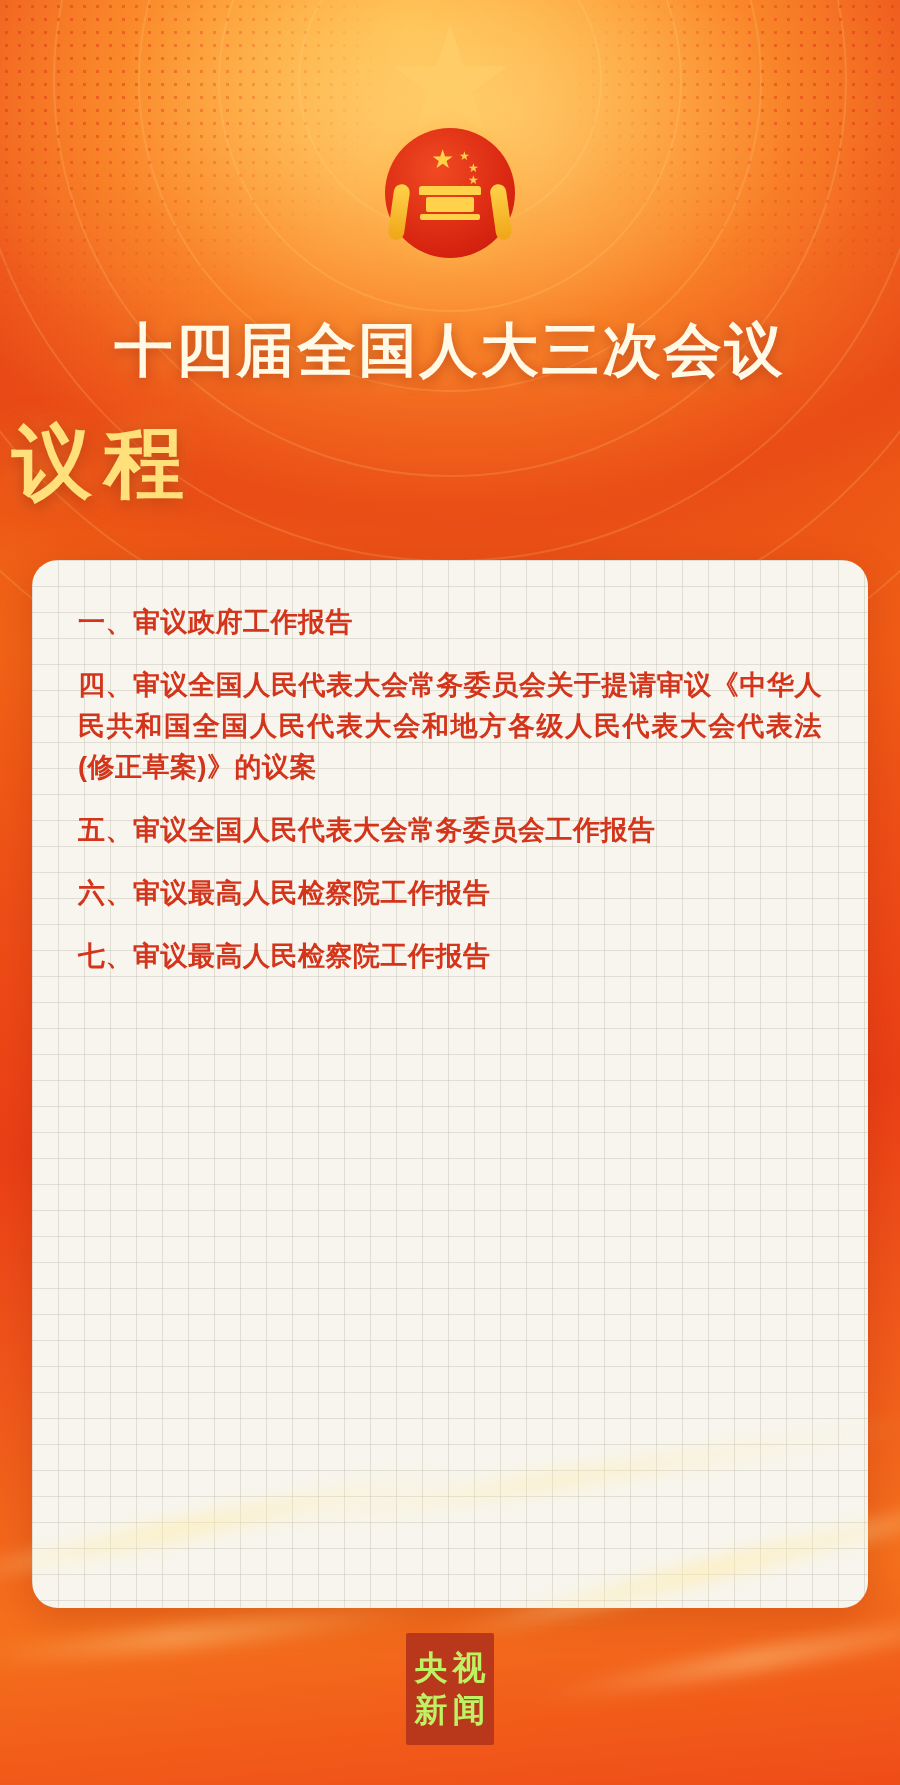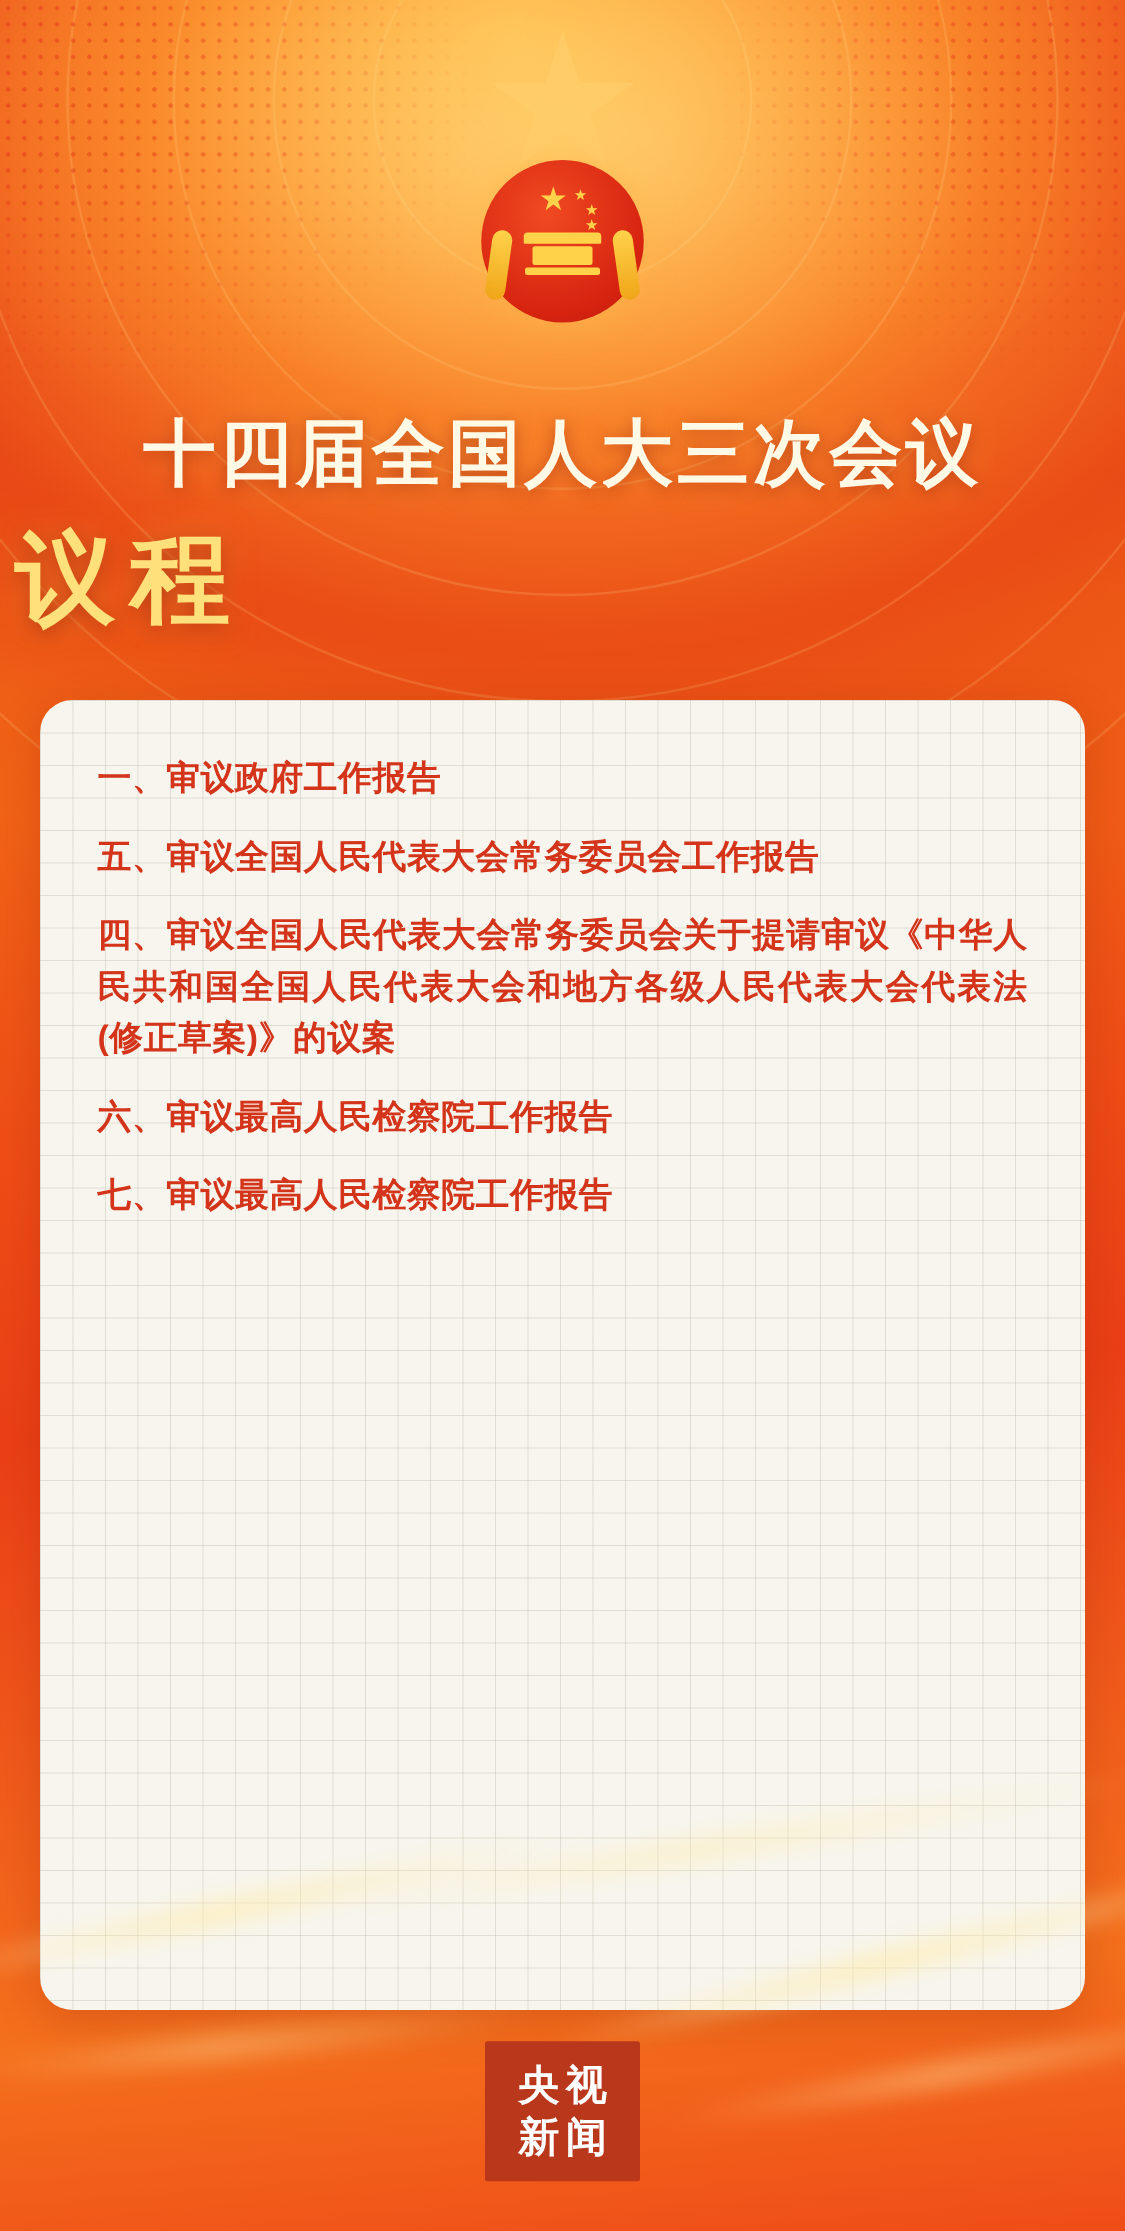--- a/index.html
+++ b/index.html
@@ -173,21 +173,20 @@
   .title-main {
     position: absolute;
     top: 312px;
     left: 0; right: 0;
     text-align: center;
     font-size: 58px;
     font-weight: 700;
     letter-spacing: 3px;
     color: #fff9e6;
     text-shadow: 0 3px 14px rgba(150, 24, 6, 0.55), 0 0 28px rgba(255, 190, 80, 0.45);
-    margin-top: 12px;
   }
   .title-sub {
     position: absolute;
     top: 410px;
     left: 0; right: 0;
     text-align: left;
     font-size: 80px;
     font-weight: 700;
     letter-spacing: 12px;
     text-indent: 12px;
@@ -226,28 +225,28 @@
     letter-spacing: 0.5px;
   }
   .agenda-item:last-child { margin-bottom: 3px; }
 
   
   .logo {
     position: absolute;
     left: 50%;
     bottom: 40px;
     transform: translateX(-50%);
-    width: 124px;
+    width: 88px;
     height: 112px;
     background: #b9371b;
     display: flex;
     flex-direction: column;
     align-items: center;
     justify-content: center;
-    color: #ffffff;
+    color: #bef264;
     border-radius: 2px;
   }
   .logo .l1, .logo .l2 {
     font-size: 33px;
     font-weight: 700;
     letter-spacing: 5px;
     text-indent: 5px;
     line-height: 1.28;
   }
 </style>
@@ -292,22 +291,22 @@
       <div class="base"></div>
     </div>
   </div>
 
   <div class="title-main">十四届全国人大三次会议</div>
   <div class="title-sub">议程</div>
 
   <div class="card">
     <div class="card-inner">
       <div class="agenda-item">一、审议政府工作报告</div>
+      <div class="agenda-item">四、审议全国人民代表大会常务委员会关于提请审议《中华人民共和国全国人民代表大会和地方各级人民代表大会代表法(修正草案)》的议案</div>
       <div class="agenda-item">五、审议全国人民代表大会常务委员会工作报告</div>
-      <div class="agenda-item">四、审议全国人民代表大会常务委员会关于提请审议《中华人民共和国全国人民代表大会和地方各级人民代表大会代表法(修正草案)》的议案</div>
       <div class="agenda-item">六、审议最高人民检察院工作报告</div>
       <div class="agenda-item">七、审议最高人民检察院工作报告</div>
     </div>
   </div>
 
   <div class="light-streaks">
     <div class="streak" style="left:-80px; bottom:250px; width:560px; transform:rotate(-12deg);"></div>
     <div class="streak" style="left:240px; bottom:300px; width:700px; transform:rotate(-9deg); opacity:0.55;"></div>
     <div class="streak" style="left:420px; bottom:210px; width:620px; transform:rotate(-14deg); opacity:0.8;"></div>
     <div class="streak" style="left:-40px; bottom:140px; width:480px; transform:rotate(-6deg); opacity:0.45;"></div>

